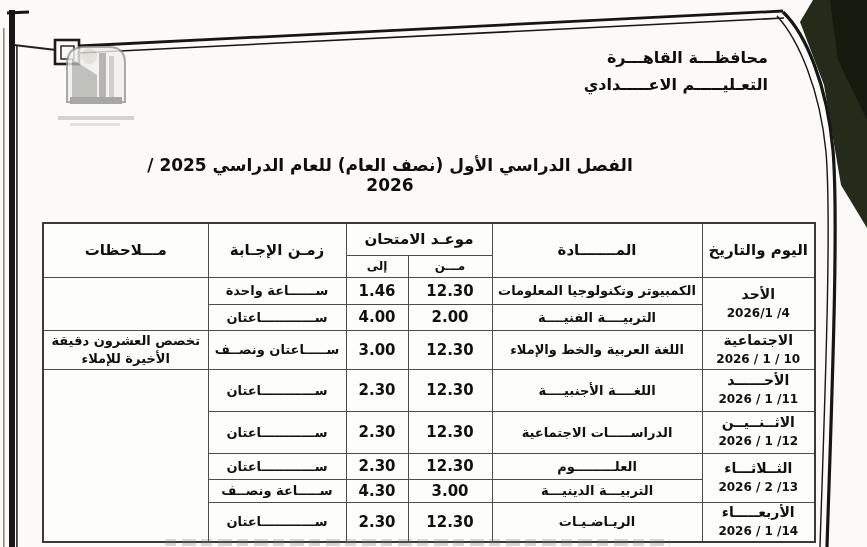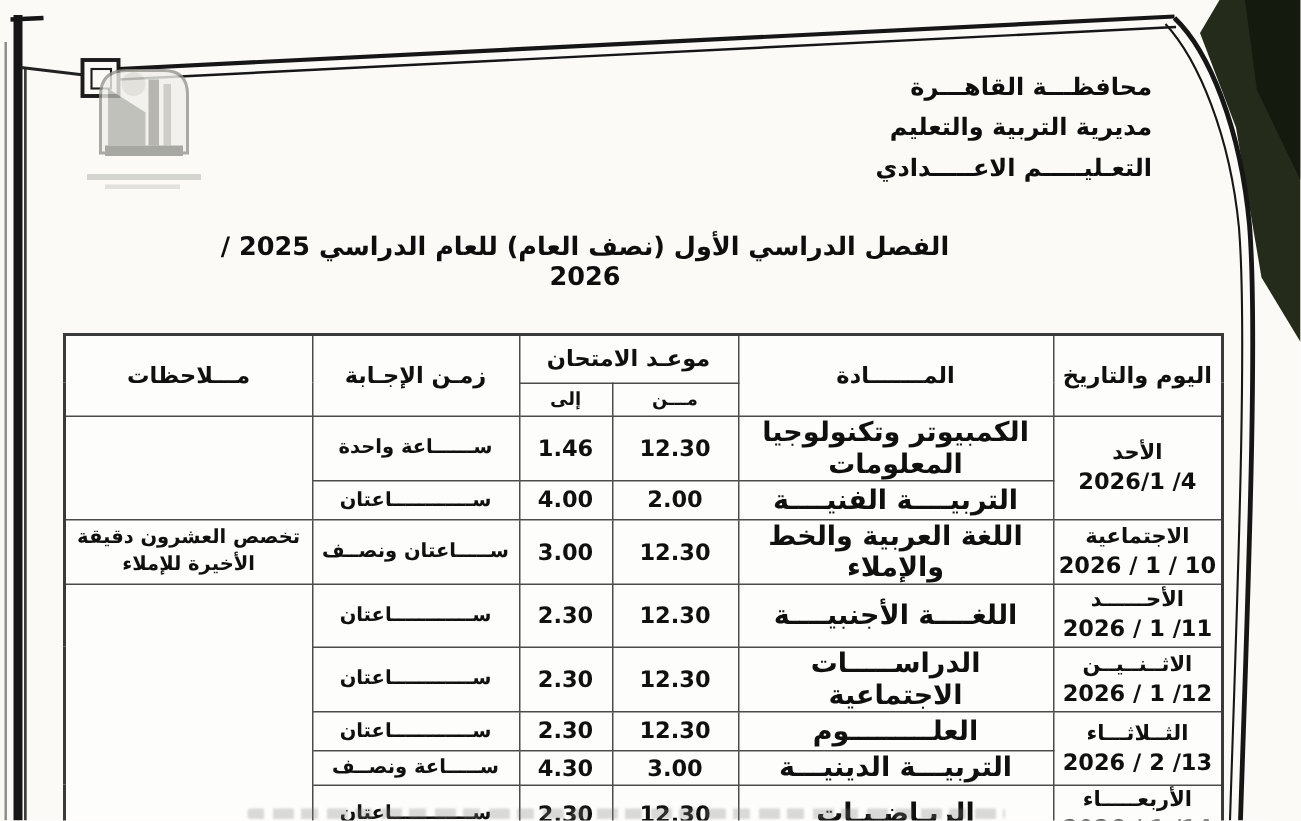--- a/index.html
+++ b/index.html
@@ -38,22 +38,22 @@
     background:#fdfdfb;
   }
   table.sched th, table.sched td {
     border:1.3px solid #4c4c4c;
     text-align:center; vertical-align:middle;
     padding:0 2px; overflow:hidden;
   }
   th.h-main { font-size:15px; }
   th.h-sub  { font-size:12px; }
   td.c-day  { font-size:14px; line-height:19px;margin-top:15px; }
-  td.c-day .date { display:block; direction:ltr; unicode-bidi:isolate; font-size:15px; }
-  td.c-subject  { font-size:18px; }
+  td.c-day .date { display:block; direction:ltr; unicode-bidi:isolate; font-size:12px; }
+  td.c-subject  { font-size:13px; }
   td.c-time     { font-size:15px; direction:ltr; }
   td.c-duration { font-size:13px; }
   td.c-notes    { font-size:13px; line-height:18px; }
 
   
   .cut-text {
     position:absolute; left:165px; top:539px; width:505px; height:7px;
     background:repeating-linear-gradient(90deg,#7d7d7d 0 11px,transparent 11px 17px,#7d7d7d 17px 31px,transparent 31px 36px);
     opacity:.28; border-radius:2px; filter:blur(.6px);
   }
@@ -91,21 +91,20 @@
     <path d="M20,19 L45,35 L45,57 L20,57 Z" fill="#b3b3ad"></path>
     <rect x="47" y="13" width="7" height="44" fill="#a5a59f"></rect>
     <rect x="57" y="16" width="5" height="41" fill="#c4c4be"></rect>
     <rect x="18" y="57" width="52" height="7" fill="#94948e"></rect>
     <rect x="6" y="76" width="76" height="4" fill="#b0b0aa" opacity=".65"></rect>
     <rect x="18" y="83" width="50" height="3" fill="#bcbcb6" opacity=".5"></rect>
   </svg>
 
   <div class="letterhead">
     <div>محافظـــة القاهـــرة</div>
-    <div>مديرية التربية والتعليم</div>
     <div>التعـليـــــم الاعـــــدادي</div>
   </div>
 
   <div class="titles">
     <div class="t2">الفصل الدراسي الأول (نصف العام) للعام الدراسي 2025 / 2026</div>
   </div>
 
   <table class="sched">
     <colgroup>
       <col style="width:113px">

